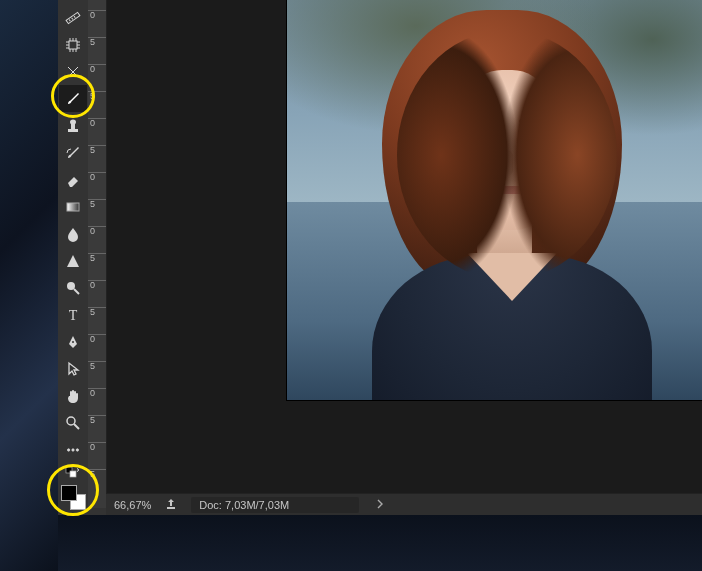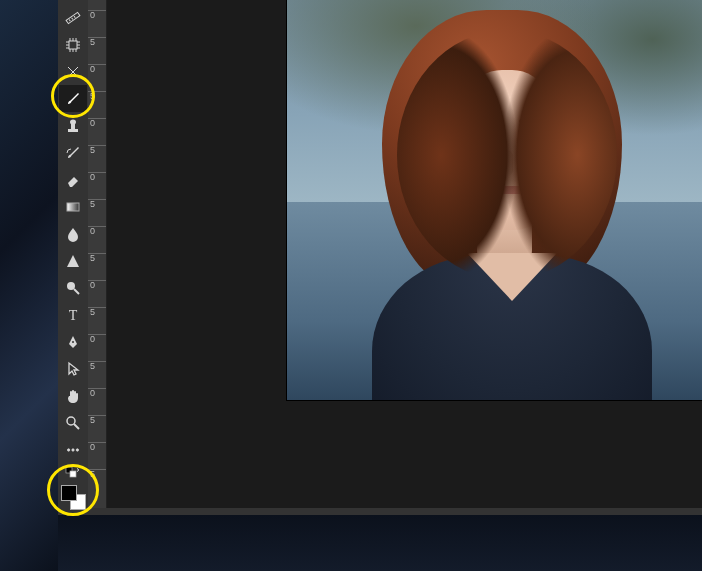--- a/index.html
+++ b/index.html
@@ -366,18 +366,35 @@
           <div class="eye l"></div>
             <div class="eye r"></div>
           <div class="nose"></div>
             <div class="mouth"></div>
         </div>
         <div class="hair-front"></div>
       </div>
     </div>
   </div>
 
+  <div class="statusbar">
+    <span>66,67%</span>
+    <span>
+      <svg class="share-icn" viewBox="0 0 12 12">
+          <path d="M6 1l3 3H7v4H5V4H3z" fill="currentColor"></path>
+          <rect x="2" y="9" width="8" height="2" fill="currentColor"></rect>
+        </svg>
+    </span>
+    <span class="doc-field">
+      <span>Doc: 7,03M/7,03M</span>
+    </span>
+    <span class="chev">
+      <svg width="6" height="10" viewBox="0 0 6 10">
+          <path d="M1 1l4 4-4 4" fill="none" stroke="#aaa" stroke-width="1.4"></path>
+        </svg>
+    </span>
+  </div>
 
   <div class="below"></div>
 </div>
 
 <div class="hl-circle hl1"></div>
 <div class="hl-circle hl2"></div>
 
 </body></html>

